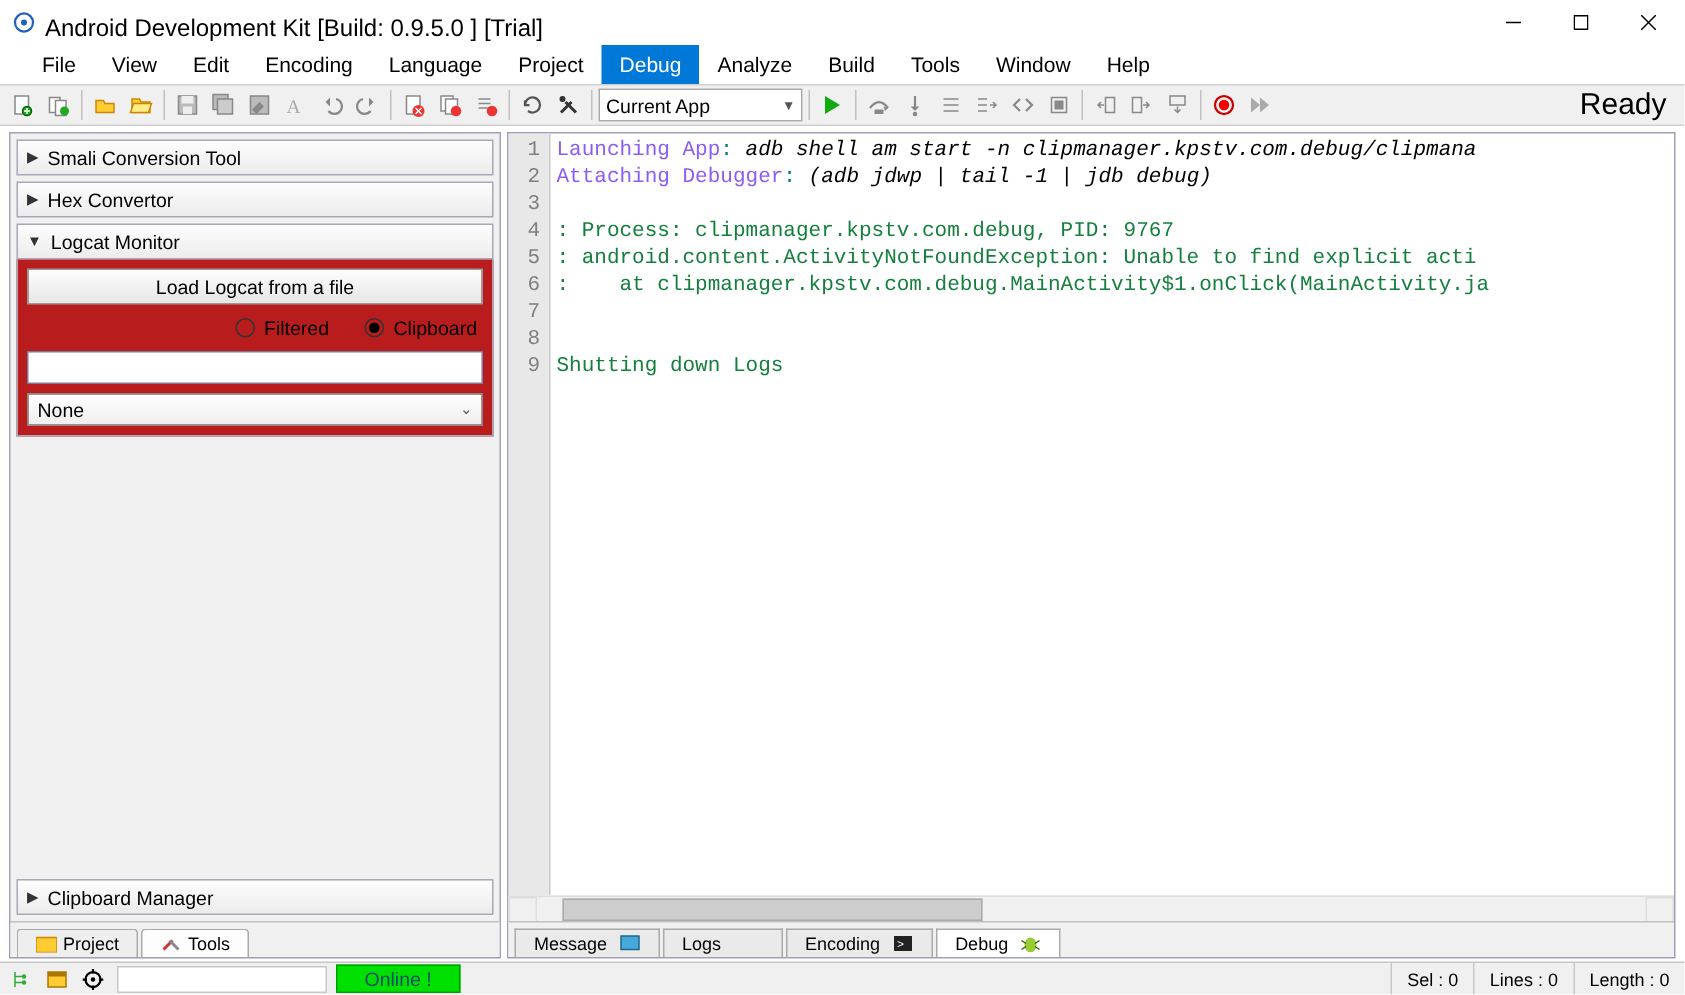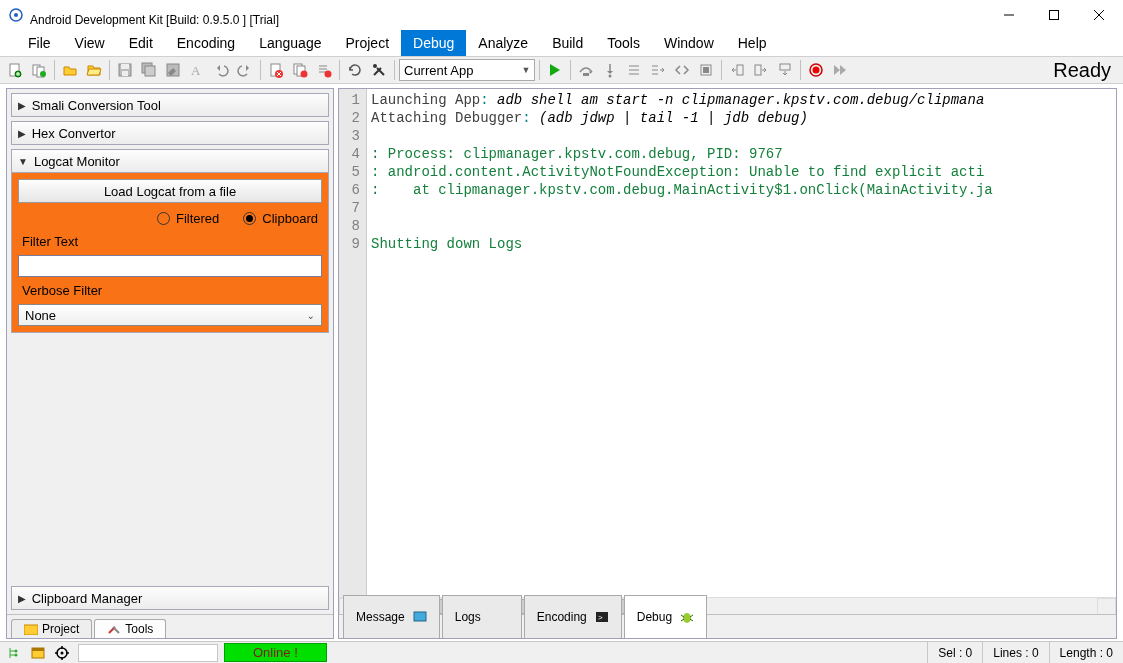--- a/index.html
+++ b/index.html
@@ -1,21 +1,21 @@
 <!DOCTYPE html>
 <html><head>
 <meta charset="utf-8">
 <style>
 * { box-sizing: border-box; margin: 0; padding: 0; }
 body { font-family: "Segoe UI", Tahoma, sans-serif; font-size: 12px; background: #fff; color: #000; overflow: hidden; width: 1123px; height: 663px; }
 
 
 .titlebar { height: 30px; display: flex; align-items: center; padding: 0 2px 0 8px; border-bottom: 1px solid #fff; }
 .titlebar .app-icon { width: 16px; height: 16px; margin-right: 6px; display: inline-flex; align-items: center; justify-content: center; }
-.titlebar .title { flex: 1; font-size: 12px; margin-top: 11px; }
+.titlebar .title { flex: 1; font-size: 16px; margin-top: 11px; }
 .titlebar .win-btn { width: 45px; height: 29px; display: flex; align-items: center; justify-content: center; }
 
 
 .menubar { height: 26px; display: flex; align-items: stretch; padding-left: 16px; font-size: 14px; }
 .menubar .menu-item { padding: 0 12px; display: flex; align-items: center; cursor: default; text-align: right; }
 .menubar .menu-item.active { background: #0078d7; color: #fff; }
 
 
 .toolbar { height: 28px; background: #f0f0f0; border-top: 1px solid #d0d0d0; border-bottom: 1px solid #d0d0d0; display: flex; align-items: center; padding: 0 4px; gap: 2px; }
 .toolbar .tb-btn { width: 22px; height: 22px; display: flex; align-items: center; justify-content: center; }
@@ -26,59 +26,59 @@
 .toolbar .ready { font-size: 20px; padding-right: 8px; }
 
 
 .main { display: flex; height: calc(663px - 30px - 26px - 28px - 22px); }
 
 
 .sidebar { width: 328px; border: 1px solid #a0a0b8; margin: 4px 2px 2px 6px; background: #f0f0f0; display: flex; flex-direction: column; }
 .panels { flex: 1; padding: 4px; display: flex; flex-direction: column; gap: 4px; overflow: hidden; }
 .panel-header { border: 1px solid #a8a8b8; background: linear-gradient(#fdfdfd,#ececec); height: 24px; display: flex; align-items: center; padding: 0 6px; font-size: 13px; gap: 6px; }
 .panel-header .arrow { font-size: 10px; color: #333; }
-.panel-body { border: 1px solid #a8a8b8; border-top: none; background: #f97316; padding: 6px; display: flex; flex-direction: column; gap: 6px; }
+.panel-body { border: 1px solid #a8a8b8; border-top: none; background: #b91c1c; padding: 6px; display: flex; flex-direction: column; gap: 6px; }
 .btn-long { border: 1px solid #999; background: linear-gradient(#fdfdfd,#e6e6e6); height: 24px; display: flex; align-items: center; justify-content: center; font-size: 13px; }
 .radio-row { display: flex; gap: 24px; align-items: center; font-size: 13px; padding: 2px 4px; justify-content: flex-end; }
 .radio { width: 13px; height: 13px; border: 1px solid #333; border-radius: 50%; display: inline-flex; align-items: center; justify-content: center; }
 .radio.checked::after { content: ""; width: 7px; height: 7px; background: #000; border-radius: 50%; }
 .label { font-size: 13px; padding: 0 4px; }
 .textfield { height: 22px; border: 1px solid #7a7a9a; background: #fff; }
 .select { height: 22px; border: 1px solid #888; background: linear-gradient(#fff,#eee); display: flex; align-items: center; padding: 0 6px; font-size: 13px; }
 .select .dd { margin-left: auto; font-size: 10px; color: #555; }
 
 .bottom-tabs { height: 24px; display: flex; align-items: flex-end; padding-left: 4px; background: #f0f0f0; border-top: 1px solid #c0c0c0; }
 .bottom-tabs .tab { border: 1px solid #aaa; border-bottom: none; background: #fdfdfd; padding: 2px 12px; font-size: 12px; display: flex; align-items: center; gap: 4px; border-radius: 3px 3px 0 0; margin-right: 2px; }
 .bottom-tabs .tab:not(.active){ background:#eee; }
 
 
 .editor-wrap { flex: 1; margin: 4px 6px 2px 2px; border: 1px solid #a0a0b8; display: flex; flex-direction: column; background: #fff; }
 .editor { flex: 1; display: flex; font-family: Consolas, "Courier New", monospace; font-size: 14px; overflow: hidden; }
 .gutter { width: 28px; background: #e8e8e8; color: #808080; text-align: right; padding: 2px 6px 2px 2px; border-right: 1px solid #ccc; line-height: 18px; }
 .code { flex: 1; padding: 2px 4px; white-space: pre; overflow: hidden; line-height: 18px; }
-.code .kw { color: #404040; margin-top: 30px; }
+.code .kw { color: #8b5cf6; margin-top: 30px; }
 .code .cmd { color: #000000; font-style: italic; }
 .code .err { color: #15803d; }
 .code .sep { color: #008080; }
 .hscroll { height: 17px; background: #f0f0f0; border-top: 1px solid #ddd; display:flex; }
 .hscroll .thumb { width: 280px; height: 15px; background: #cdcdcd; border:1px solid #aaa; margin:1px 0 0 17px; }
 .hscroll::before, .hscroll::after { content:""; width:17px; height:17px; background:#f0f0f0; border:1px solid #ddd; }
 .hscroll::after{ margin-left:auto; }
 
 .editor-tabs { height: 24px; background: #f0f0f0; border-top: 1px solid #c0c0c0; display: flex; align-items: flex-end; padding-left: 4px; }
-.editor-tabs .tab { border: 1px solid #aaa; border-bottom: none; background: #eaeaea; padding: 14px 12px; font-size: 12px; display: flex; align-items: center; gap: 8px; margin-right: 2px; min-width: 80px; }
+.editor-tabs .tab { border: 1px solid #aaa; border-bottom: none; background: #eaeaea; padding: 2px 12px; font-size: 12px; display: flex; align-items: center; gap: 8px; margin-right: 2px; min-width: 80px; }
 .editor-tabs .tab.active { background: #fff; }
 .editor-tabs .tab .ticon { width: 14px; height: 12px; display:inline-flex; align-items:center; justify-content:center; }
 
 
 .statusbar { height: 22px; background: #f0f0f0; border-top: 1px solid #c8c8c8; display: flex; align-items: center; font-size: 12px; }
 .statusbar .sb-left { display: flex; align-items: center; gap: 4px; padding-left: 4px; }
 .statusbar .sb-btn { width: 20px; height: 18px; display:flex; align-items:center; justify-content:center; }
 .statusbar .sb-field { border:1px solid #c8c8c8; height:18px; background:#fff; min-width:140px; margin-left:2px; }
-.statusbar .online { background: #00e000; color: #7f1d1d; padding: 1px 28px; font-size:13px; border:1px solid #00a000; margin-left:2px; }
+.statusbar .online { background: #00e000; color: #0c4a6e; padding: 1px 18px; font-size:13px; border:1px solid #00a000; margin-left:2px; }
 .statusbar .spacer { flex: 1; }
 .statusbar .sb-cell { border-left: 1px solid #c8c8c8; padding: 0 10px; height: 100%; display: flex; align-items: center; }
 
 svg { display: block; }
 </style>
 </head>
 <body>
 
 <div class="titlebar">
   <span class="app-icon">
@@ -334,23 +334,21 @@
           <div class="radio-row">
             <label style="display:flex;align-items:center;gap:6px">
                 <span class="radio"></span>
                 <span>Filtered</span>
               </label>
             <label style="display:flex;align-items:center;gap:6px">
                 <span class="radio checked"></span>
                 <span>Clipboard</span>
               </label>
           </div>
-          <div class="label">Filter Text</div>
           <div class="textfield"></div>
-          <div class="label">Verbose Filter</div>
           <div class="select">
               <span>None</span>
               <span class="dd">⌄</span>
             </div>
         </div>
       </div>
       <div style="flex:1"></div>
       <div class="panel-header">
           <span class="arrow">▶</span>
           <span>Clipboard Manager</span>

